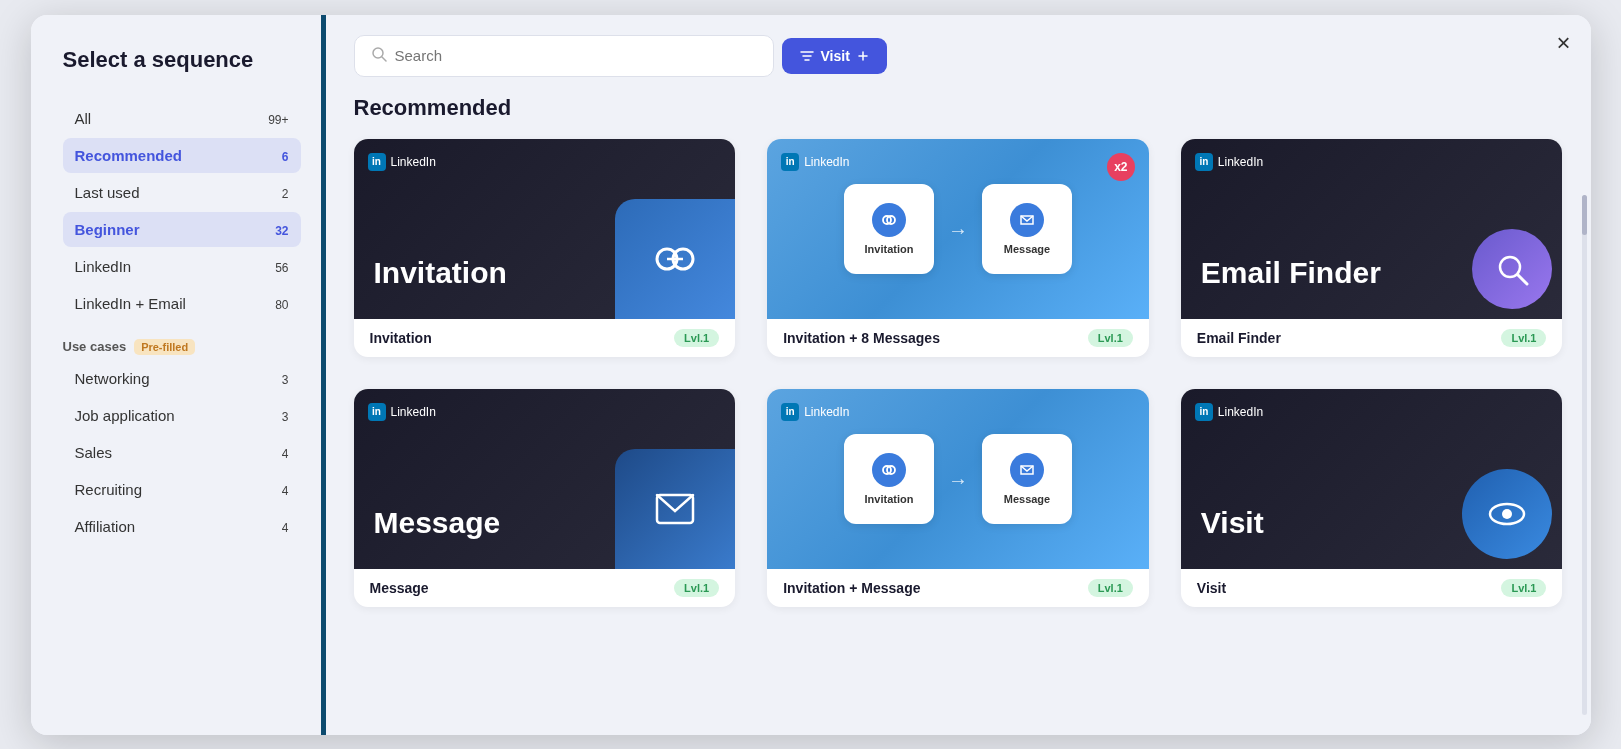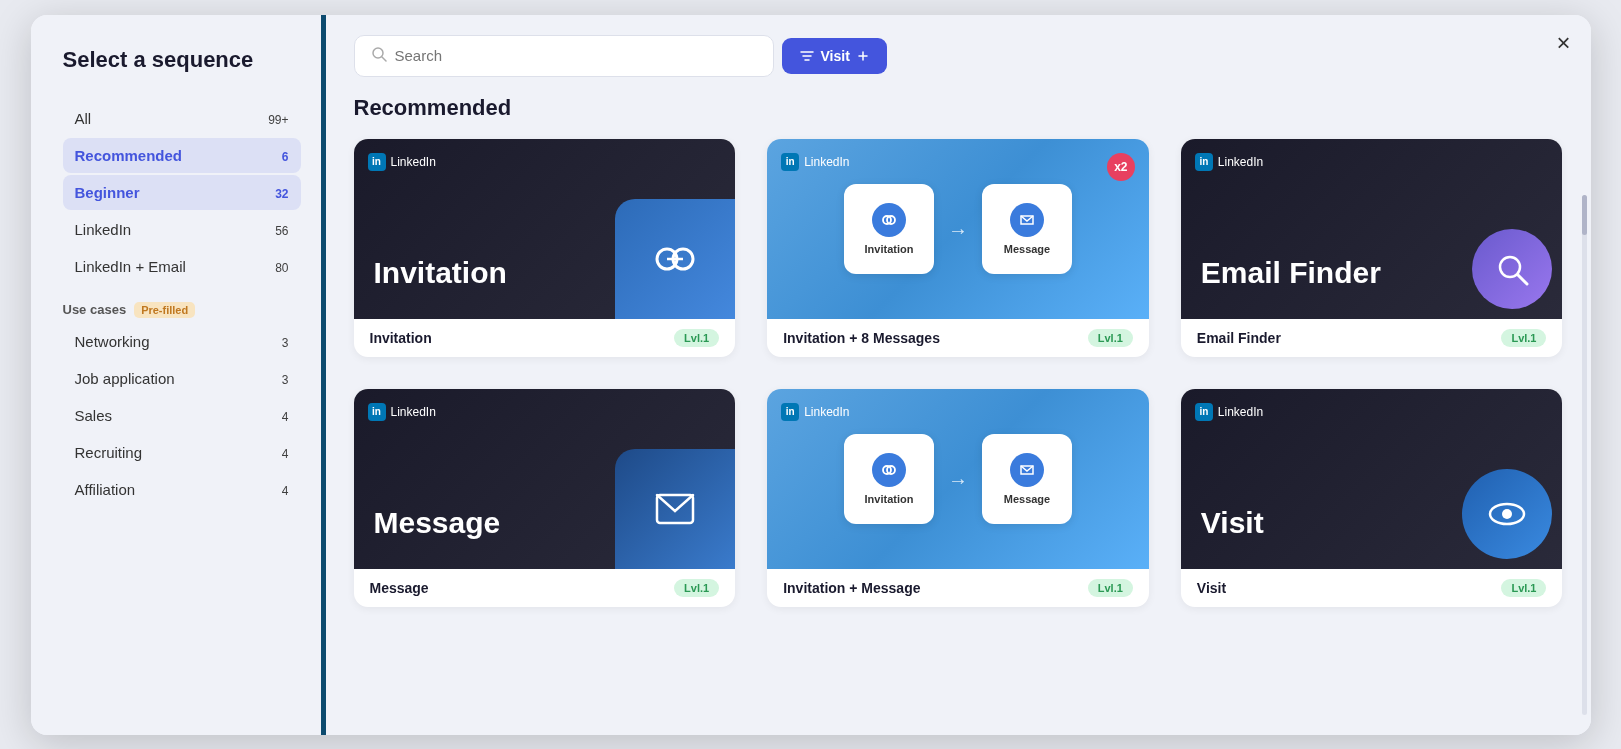--- a/index.html
+++ b/index.html
@@ -316,20 +316,24 @@
     <div class="sidebar-item">
       <span>All</span>
       <span class="badge">99+</span>
     </div>
 
     <div class="sidebar-item active">
       <span>Recommended</span>
       <span class="badge">6</span>
     </div>
 
+    <div class="sidebar-item">
+      <span>Last used</span>
+      <span class="badge">2</span>
+    </div>
 
     <div class="sidebar-item" style="background:#dce0f5;color:#4455dd;font-weight:600;">
       <span>Beginner</span>
       <span class="badge" style="color:#4455dd;">32</span>
     </div>
 
     <div class="sidebar-item">
       <span>LinkedIn</span>
       <span class="badge">56</span>
     </div>

